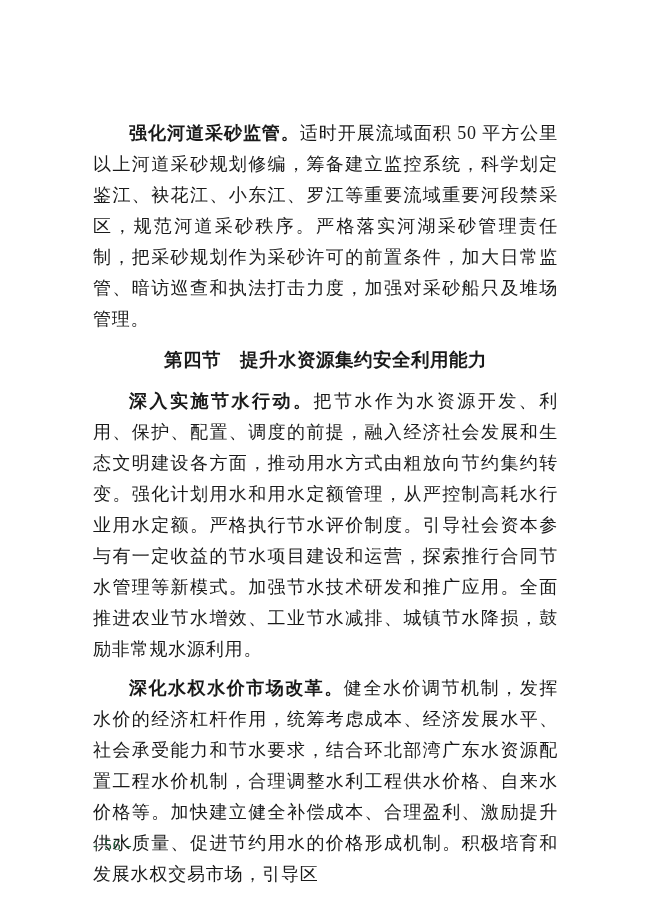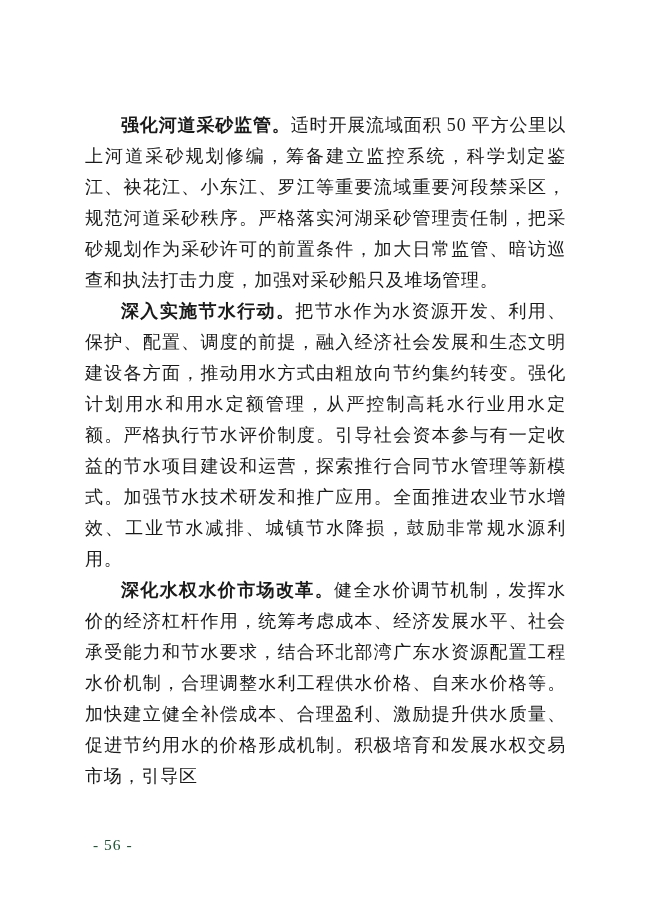--- a/index.html
+++ b/index.html
@@ -16,21 +16,21 @@
     font-family: "Liberation Serif", "DejaVu Serif", serif;
     color: #1a1a1a;
   }
   .content {
     position: absolute;
     left: 85px;
     right: 84px;
     top: 110px;
   }
   p.para {
-    margin: 0;
+    margin: 8px;
     padding: 0;
     font-size: 18px;
     line-height: 31px;
     letter-spacing: 0.8px;
     text-indent: 2em;
     text-align: justify;
     text-justify: inter-ideograph;
   }
   .lead {
     font-weight: bold;
@@ -54,20 +54,21 @@
   }
 </style>
 </head>
 <body>
 
 <div class="page">
   <div class="content">
 
     <p class="para"><span class="lead">强化河道采砂监管。</span><span>适时开展流域面积 50 平方公里以上河道采砂规划修编，筹备建立监控系统，科学划定鉴江、袂花江、小东江、罗江等重要流域重要河段禁采区，规范河道采砂秩序。严格落实河湖采砂管理责任制，把采砂规划作为采砂许可的前置条件，加大日常监管、暗访巡查和执法打击力度，加强对采砂船只及堆场管理。</span></p>
 
+    <h2 class="section-heading">第四节　提升水资源集约安全利用能力</h2>
 
     <p class="para"><span class="lead">深入实施节水行动。</span><span>把节水作为水资源开发、利用、保护、配置、调度的前提，融入经济社会发展和生态文明建设各方面，推动用水方式由粗放向节约集约转变。强化计划用水和用水定额管理，从严控制高耗水行业用水定额。严格执行节水评价制度。引导社会资本参与有一定收益的节水项目建设和运营，探索推行合同节水管理等新模式。加强节水技术研发和推广应用。全面推进农业节水增效、工业节水减排、城镇节水降损，鼓励非常规水源利用。</span></p>
 
     <p class="para"><span class="lead">深化水权水价市场改革。</span><span>健全水价调节机制，发挥水价的经济杠杆作用，统筹考虑成本、经济发展水平、社会承受能力和节水要求，结合环北部湾广东水资源配置工程水价机制，合理调整水利工程供水价格、自来水价格等。加快建立健全补偿成本、合理盈利、激励提升供水质量、促进节约用水的价格形成机制。积极培育和发展水权交易市场，引导区</span></p>
 
   </div>
 
   <div class="page-number">- 56 -</div>
 </div>
 

